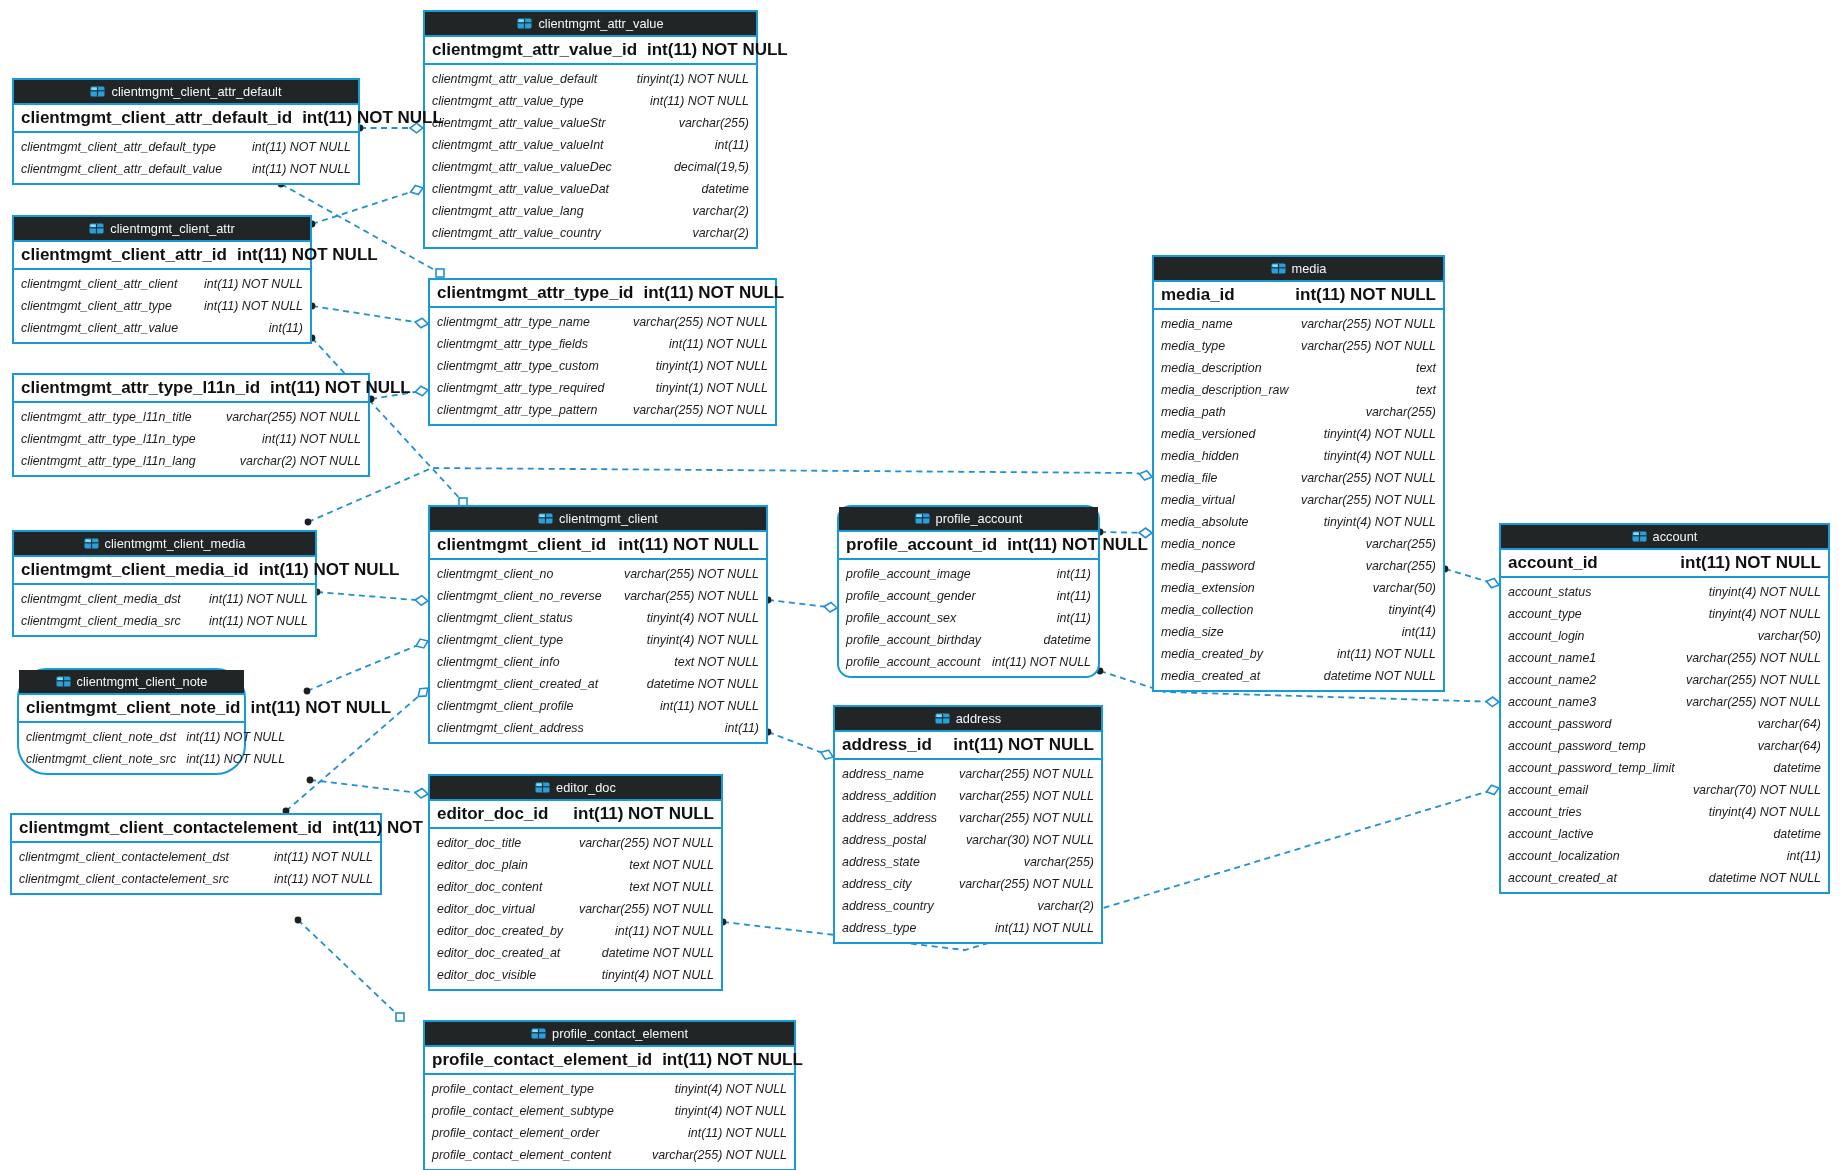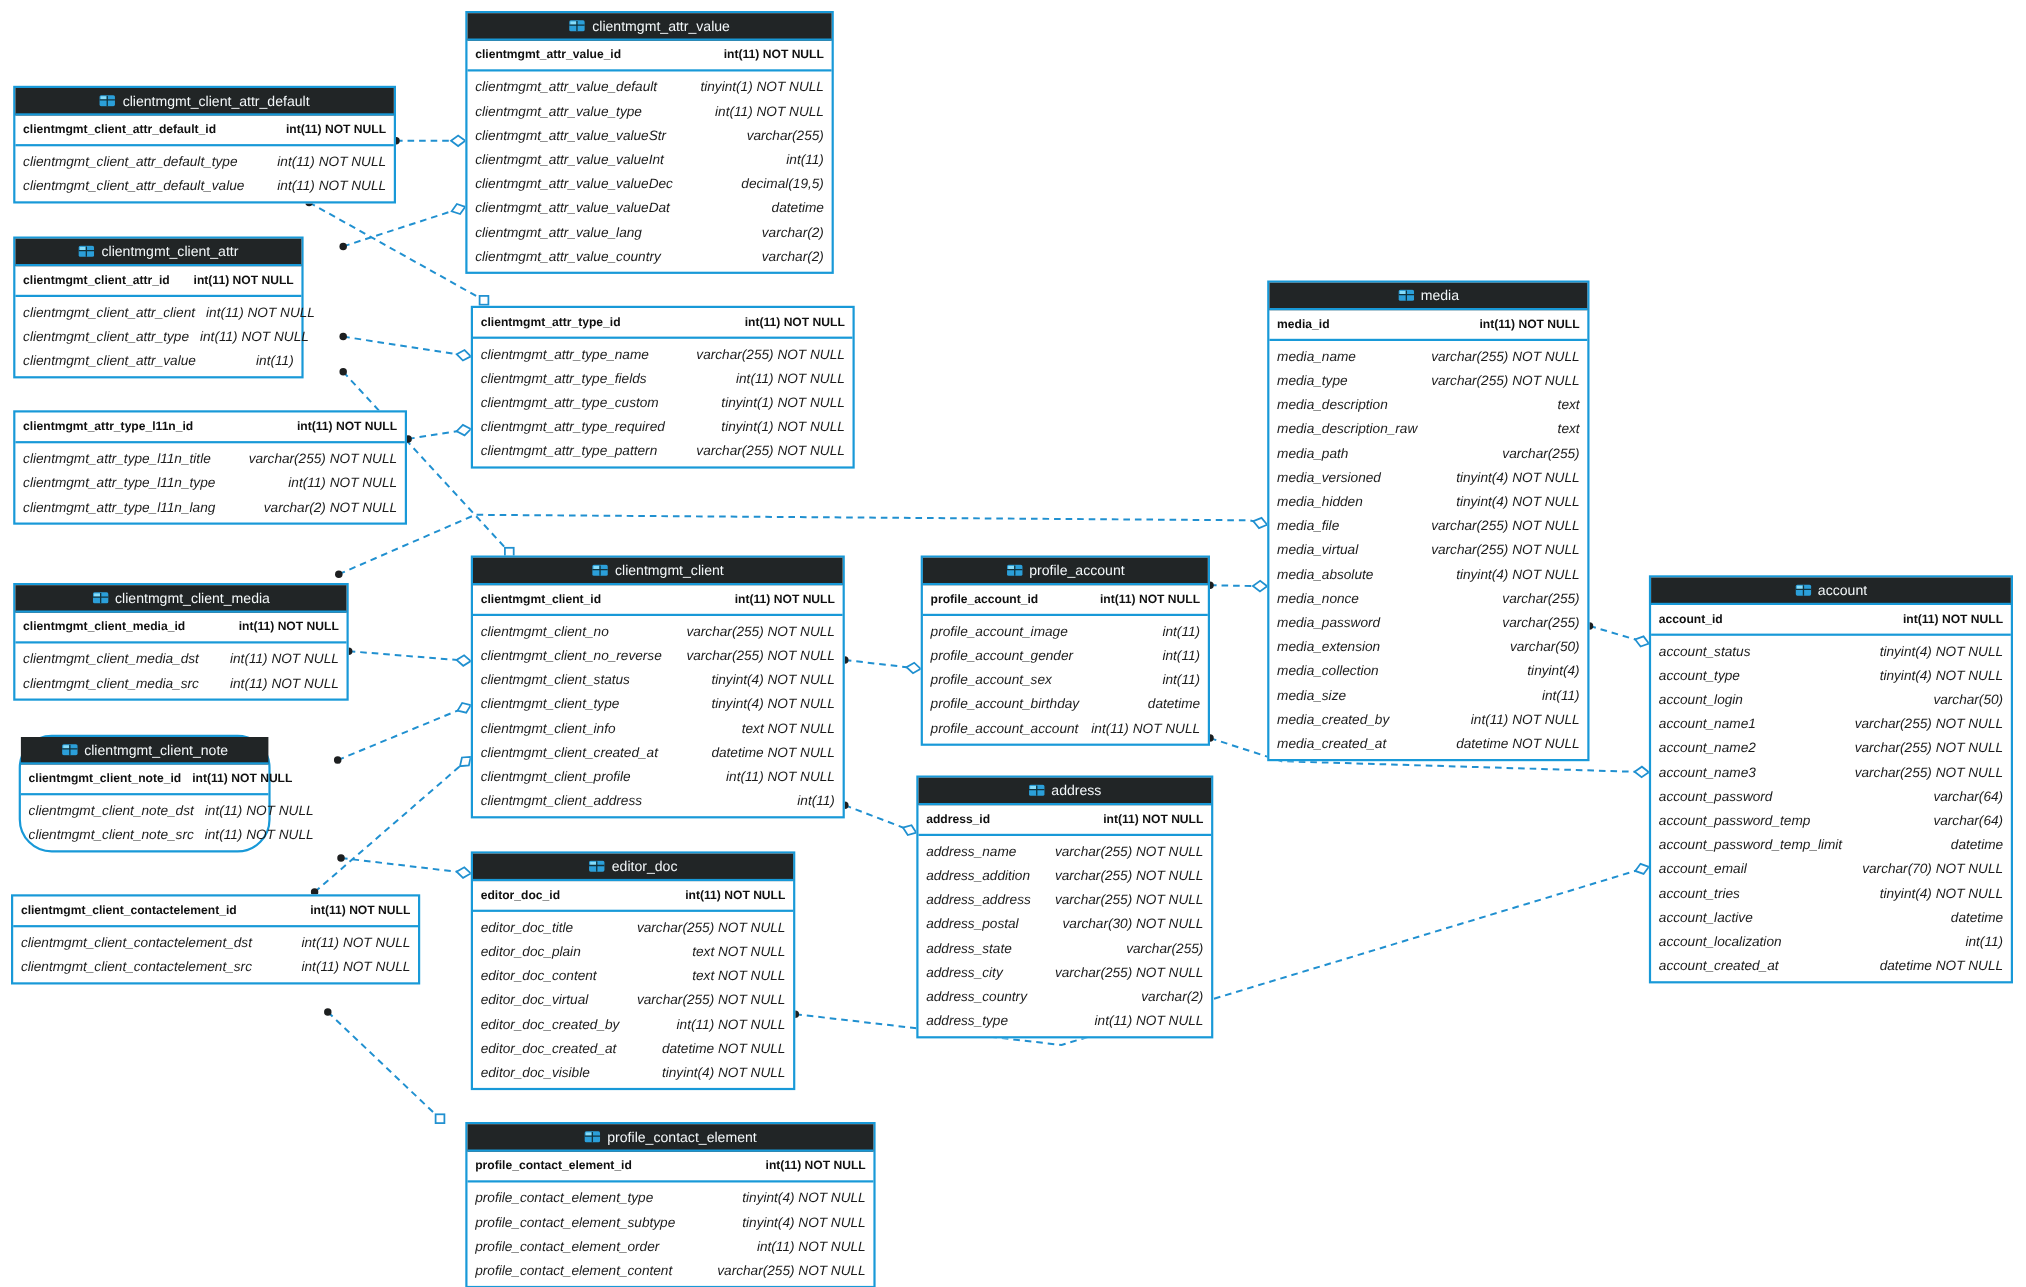--- a/index.html
+++ b/index.html
@@ -29,21 +29,21 @@
     display:flex;align-items:center;justify-content:center;gap:6px;
     font-size:12.8px;
     white-space:nowrap;
     border-bottom:2px solid var(--accent);
     box-sizing:border-box;
   }
   .tbl-icon{display:inline-flex;flex:0 0 auto;}
   .pk-row{
     display:flex;justify-content:space-between;gap:10px;
     padding:0 7px;height:26px;line-height:26px;
-    font-weight:bold;font-size:11px;color:#101010;
+    font-weight:bold;font-size:17px;color:#101010;
     border-bottom:2px solid var(--accent);
     box-sizing:content-box;
     white-space:nowrap;
   }
   .fields{padding:3px 0 3px 0;font-style:italic;}
   .field-row{
     display:flex;justify-content:space-between;gap:10px;
     padding:0 7px;height:22px;line-height:22px;
     font-size:12.4px;color:var(--field-fg);
     white-space:nowrap;
@@ -222,21 +222,21 @@
           <div class="field-row">
             <span class="f-name">clientmgmt_client_attr_default_type</span>
             <span class="f-type">int(11) NOT NULL</span>
           </div>
           <div class="field-row">
             <span class="f-name">clientmgmt_client_attr_default_value</span>
             <span class="f-type">int(11) NOT NULL</span>
           </div>
         </div>
   </div>
-      <div class="entity" style="left: 12px; top: 215px; width: 264px;">
+      <div class="entity" style="left: 12px; top: 215px; width: 300px;">
     <div class="entity-header">
       <span class="tbl-icon">
         <svg width="15" height="11" viewBox="0 0 15 11">
           <rect x="0.5" y="0.5" width="14" height="10" rx="1.5" fill="#2b9fd9"></rect>
           <rect x="1.5" y="1.5" width="5.5" height="3" fill="#86dcf9"></rect>
           <line x1="0.5" y1="4.8" x2="14.5" y2="4.8" stroke="#10333f" stroke-width="1.2"></line>
           <line x1="7.5" y1="1" x2="7.5" y2="10.5" stroke="#10333f" stroke-width="1.2"></line>
         </svg>
       </span>
       <span class="entity-title">clientmgmt_client_attr</span>
@@ -504,21 +504,21 @@
           <div class="field-row">
             <span class="f-name">profile_contact_element_order</span>
             <span class="f-type">int(11) NOT NULL</span>
           </div>
           <div class="field-row">
             <span class="f-name">profile_contact_element_content</span>
             <span class="f-type">varchar(255) NOT NULL</span>
           </div>
         </div>
   </div>
-      <div class="entity" style="left: 837px; top: 505px; width: 263px;">
+      <div class="entity" style="left: 837px; top: 505px; width: 263px; border-radius: 14px;">
     <div class="entity-header">
       <span class="tbl-icon">
         <svg width="15" height="11" viewBox="0 0 15 11">
           <rect x="0.5" y="0.5" width="14" height="10" rx="1.5" fill="#2b9fd9"></rect>
           <rect x="1.5" y="1.5" width="5.5" height="3" fill="#86dcf9"></rect>
           <line x1="0.5" y1="4.8" x2="14.5" y2="4.8" stroke="#10333f" stroke-width="1.2"></line>
           <line x1="7.5" y1="1" x2="7.5" y2="10.5" stroke="#10333f" stroke-width="1.2"></line>
         </svg>
       </span>
       <span class="entity-title">profile_account</span>

